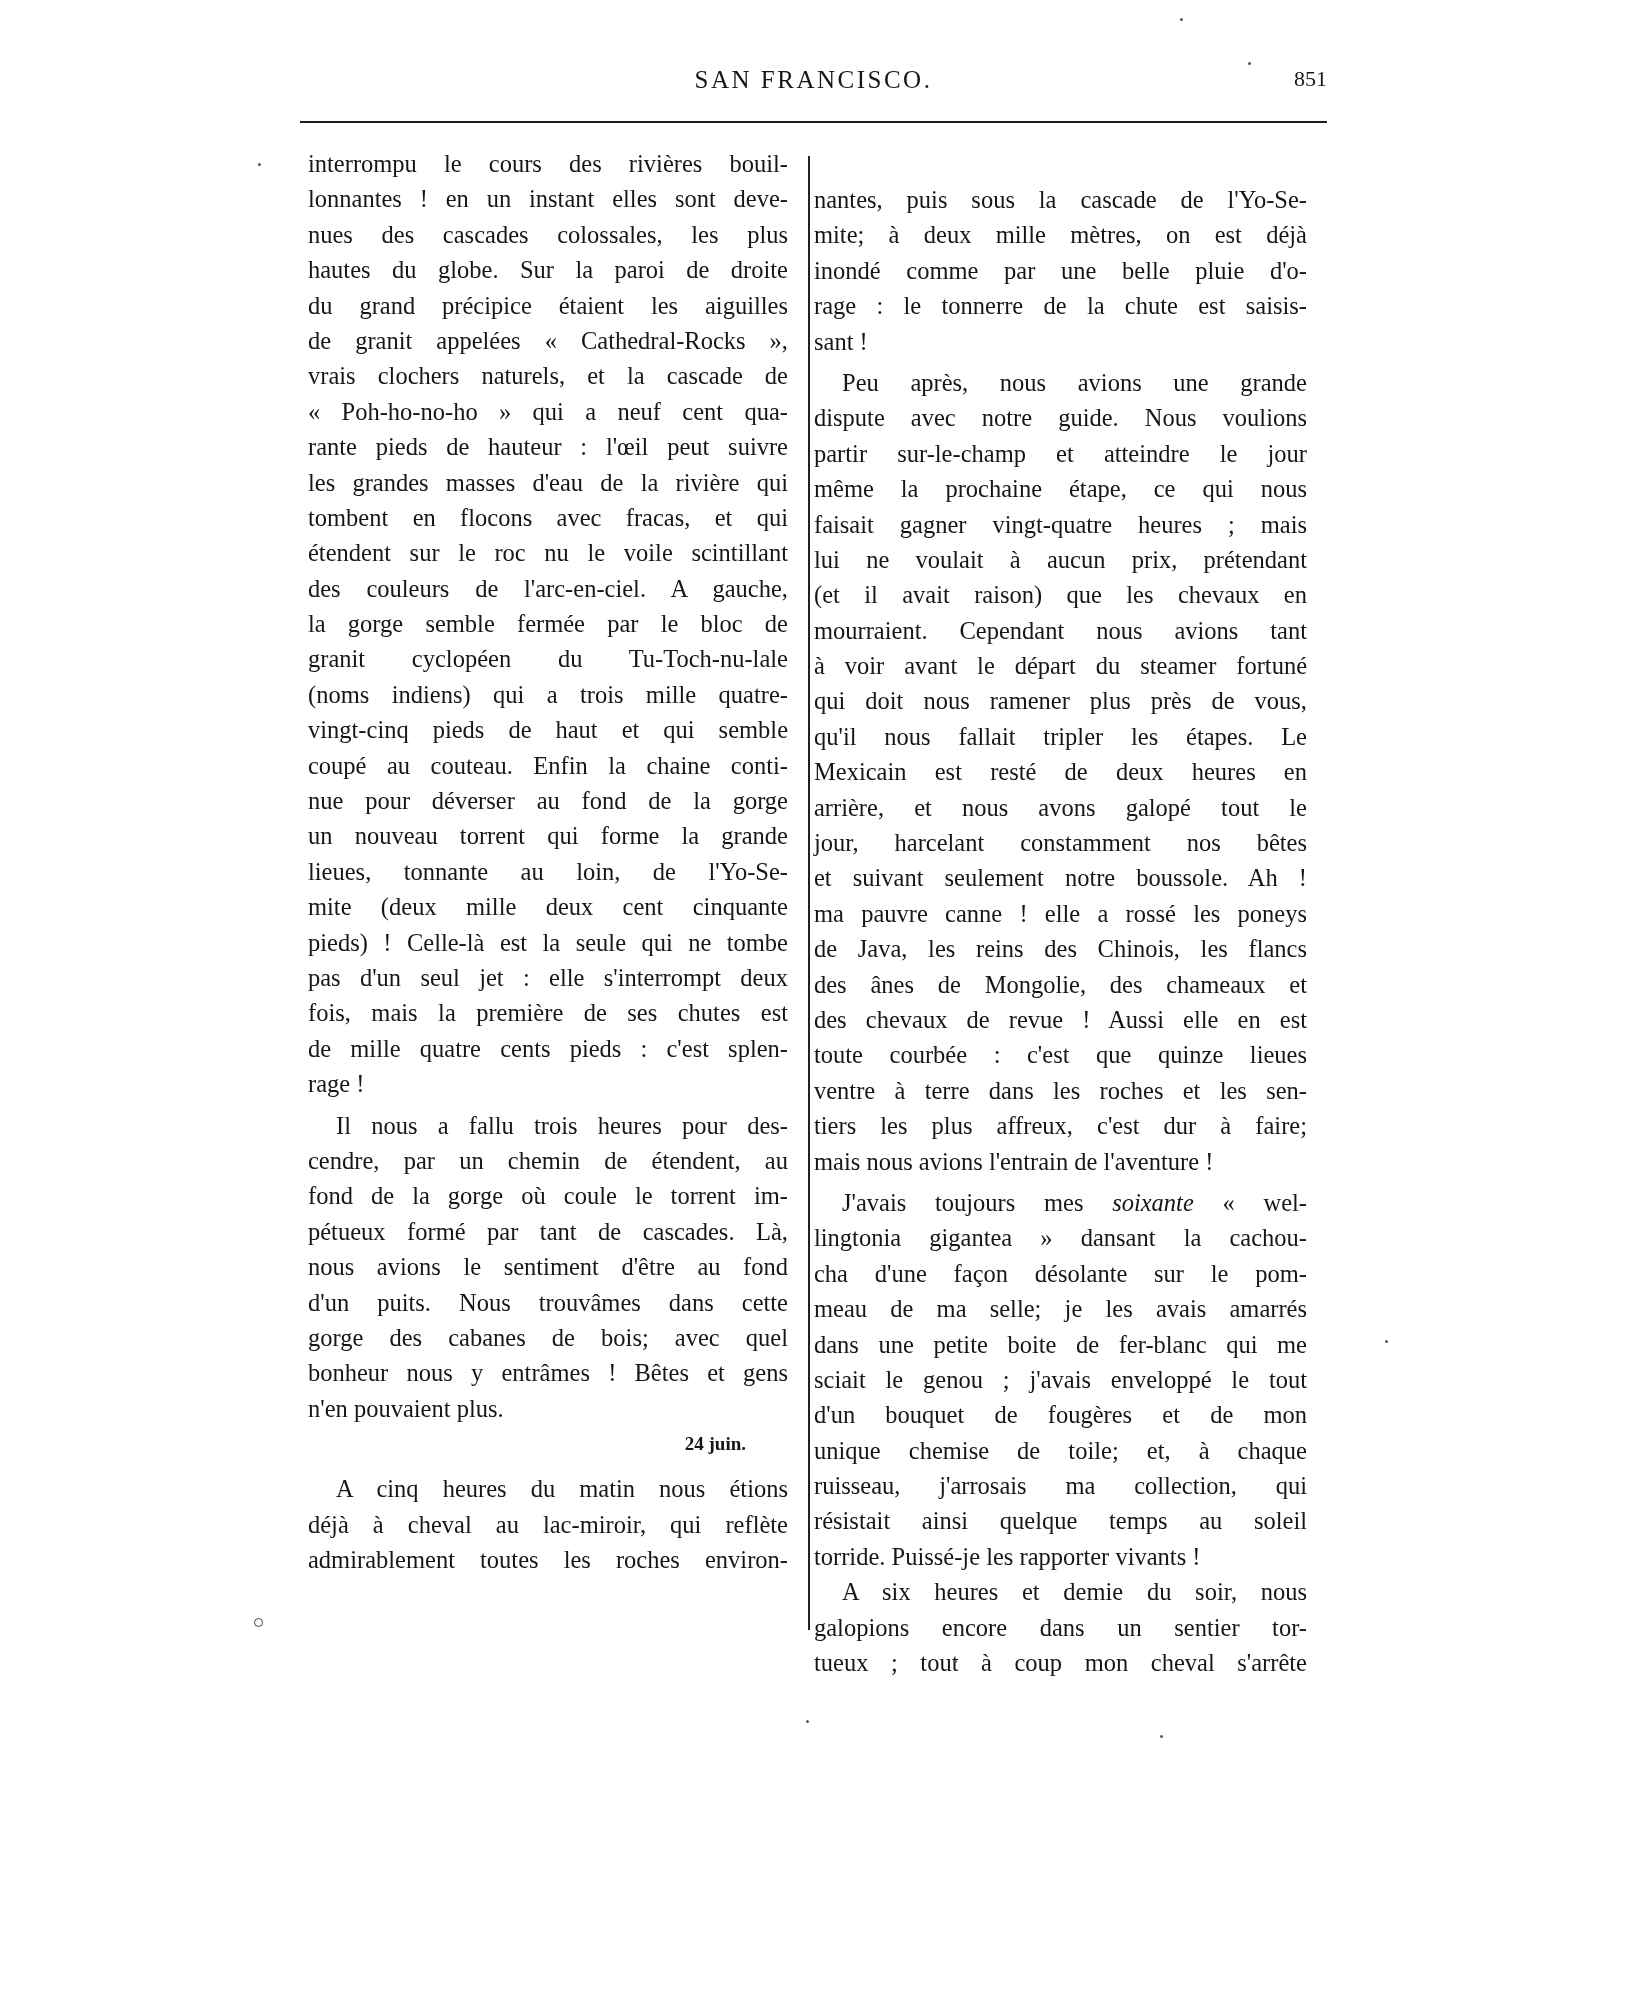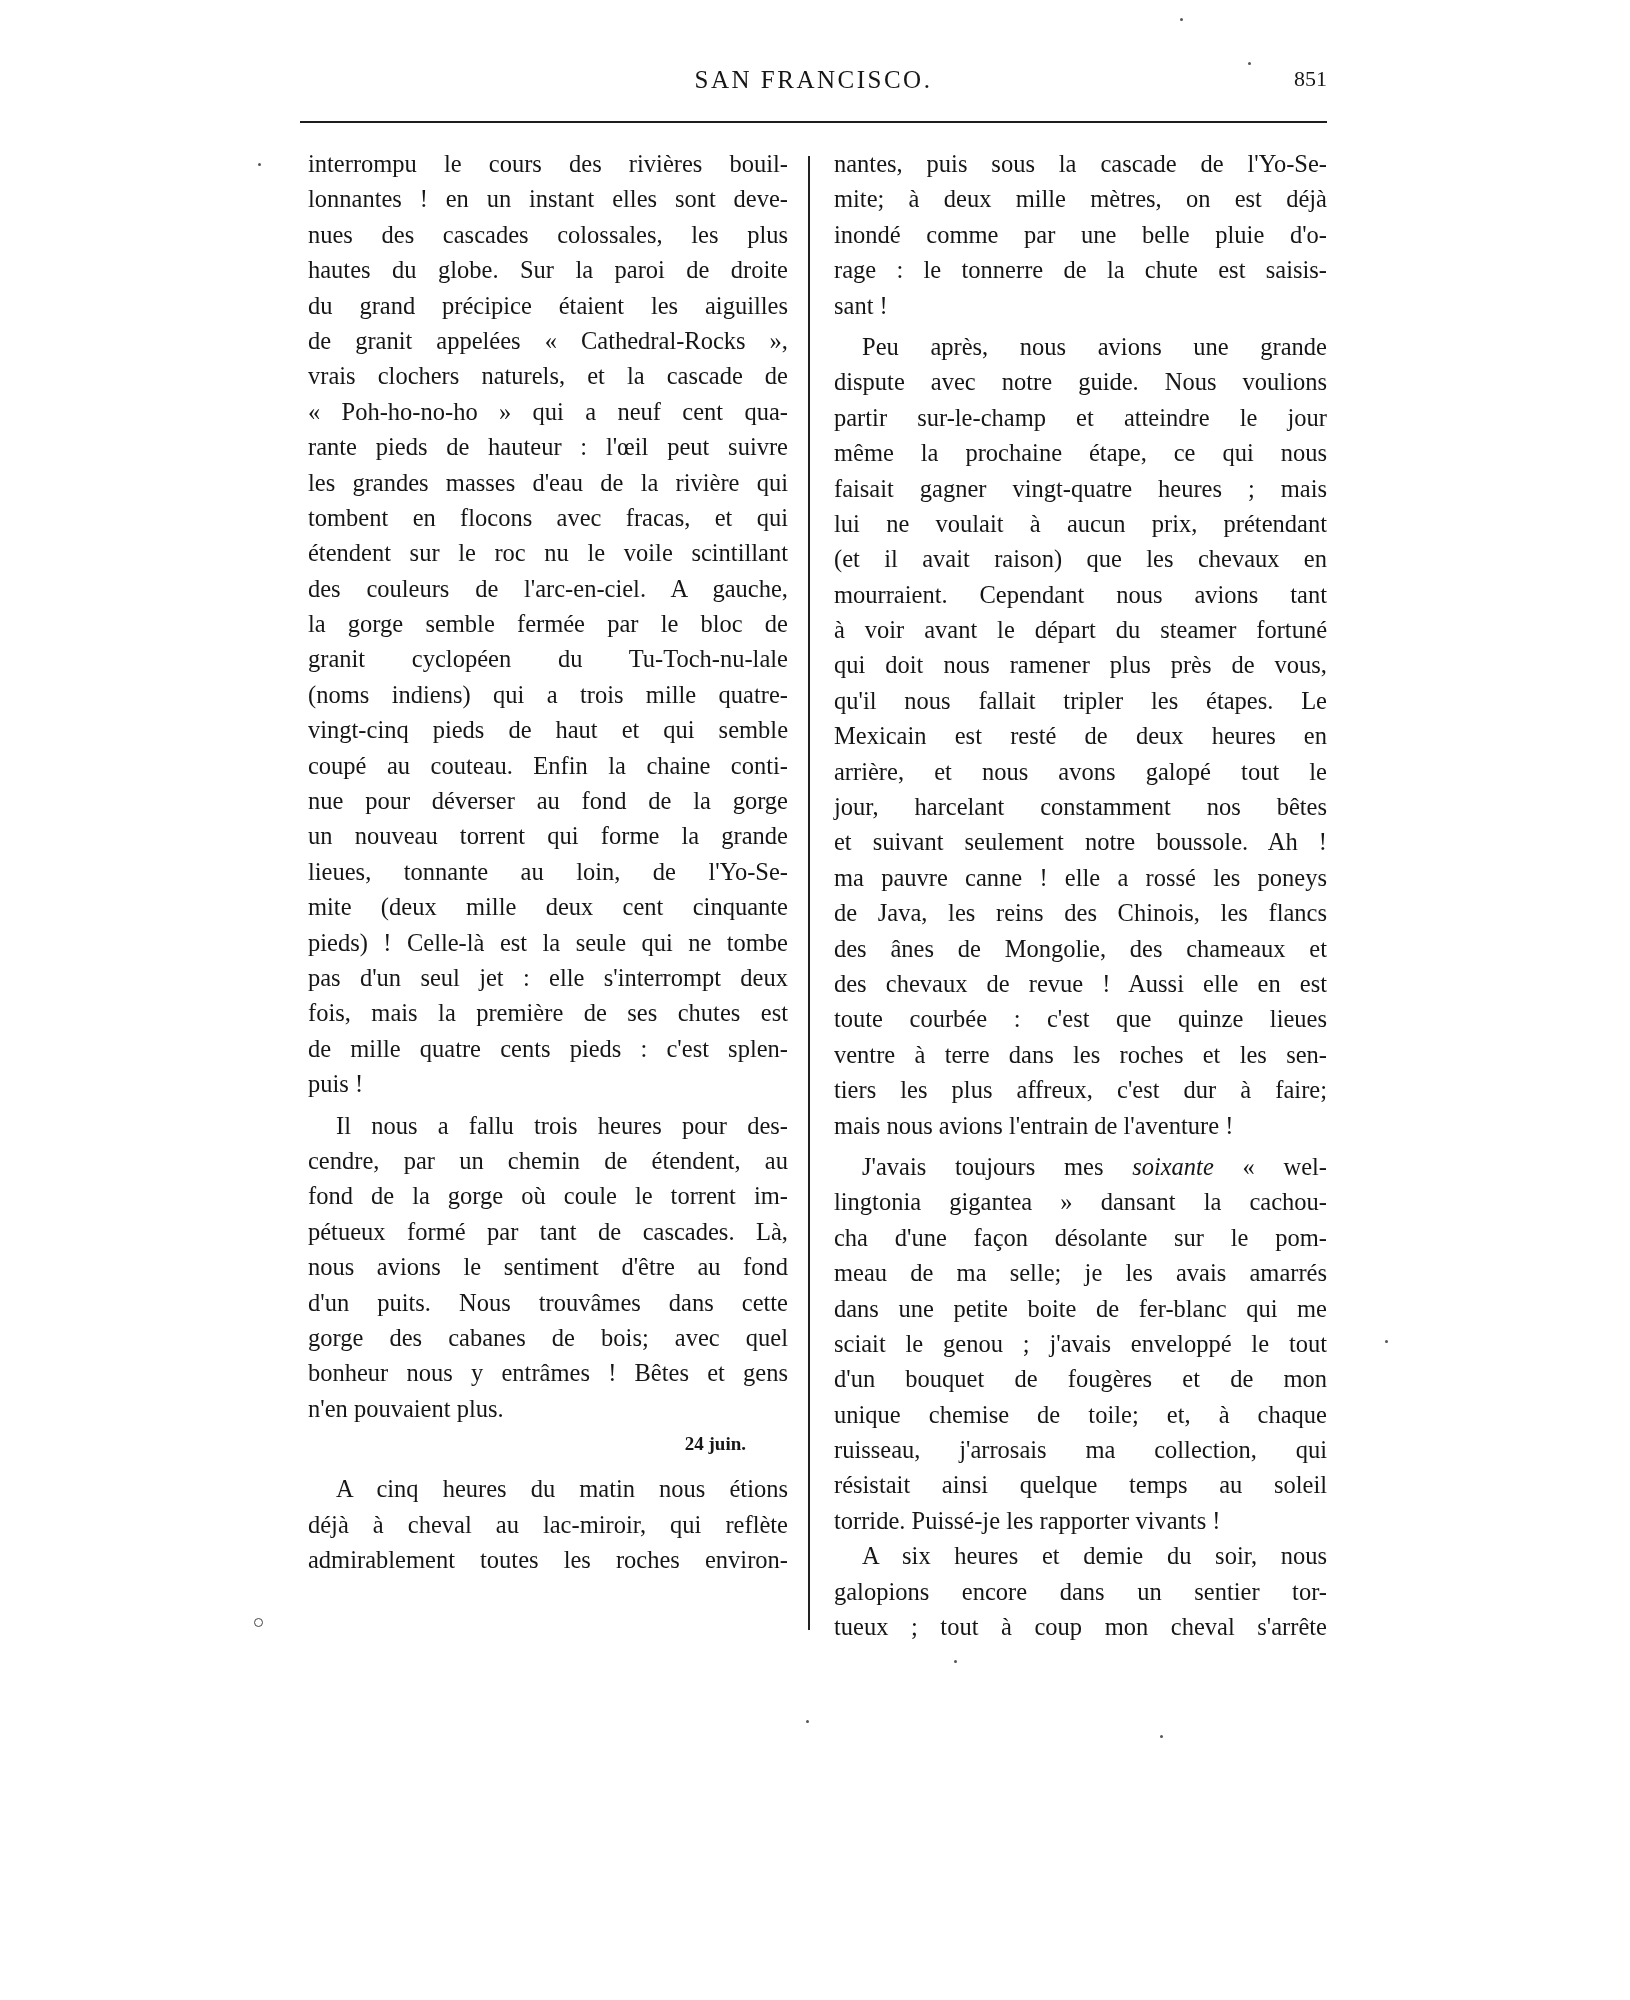--- a/index.html
+++ b/index.html
@@ -7,21 +7,21 @@
          font-family: "Liberation Serif", "DejaVu Serif", serif; color: #161616; }
   .page { position: absolute; left: 0; top: 0; width: 1630px; height: 1773px; }
   .running-head { position: absolute; top: 66px; left: 300px; width: 1027px; height: 40px; }
   .running-title { position: absolute; left: 0; right: 0; text-align: center; top: 0;
                    font-size: 25px; letter-spacing: 2.5px; }
   .page-number { position: absolute; right: 0; top: 0; font-size: 22px; }
   .head-rule { position: absolute; top: 121px; left: 300px; width: 1027px; height: 0;
                border-top: 2px solid #1d1d1d; }
   .column { position: absolute; top: 146px; font-size: 24.5px; line-height: 35.4px; }
   .col-left { left: 308px; width: 480px; }
-  .col-right { left: 834px; width: 493px; }
+  .col-right { left: 814px; width: 493px; margin-top: 36px; }
   .line { display: block; white-space: nowrap; text-align: justify; text-align-last: justify;
           height: 35.4px; overflow: visible; }
   .line.last { text-align-last: left; }
   .line.indent { padding-left: 28px; }
   .para-gap { height: 6px; }
   .dateline { display: block; text-align: right; padding-right: 42px; font-size: 19px;
               height: 35.4px; line-height: 35.4px; margin-bottom: 10px; font-weight: bold; }
   .divider { position: absolute; left: 808px; top: 156px; width: 2px; height: 1474px; background: #222; }
   .speck { position: absolute; width: 3px; height: 3px; border-radius: 50%; background: #555; }
   .ring { position: absolute; width: 7px; height: 7px; border-radius: 50%; border: 1.5px solid #444; background: transparent; }
@@ -61,21 +61,21 @@
       <span class="line">vingt-cinq pieds de haut et qui semble</span>
       <span class="line">coupé au couteau. Enfin la chaine conti-</span>
       <span class="line">nue pour déverser au fond de la gorge</span>
       <span class="line">un nouveau torrent qui forme la grande</span>
       <span class="line">lieues, tonnante au loin, de l'Yo-Se-</span>
       <span class="line">mite (deux mille deux cent cinquante</span>
       <span class="line">pieds) ! Celle-là est la seule qui ne tombe</span>
       <span class="line">pas d'un seul jet : elle s'interrompt deux</span>
       <span class="line">fois, mais la première de ses chutes est</span>
       <span class="line">de mille quatre cents pieds : c'est splen-</span>
-      <span class="line last">puis !</span>
+      <span class="line last">rage !</span>
     </div>
     <div class="para-gap"></div>
     <div>
       <span class="line indent">Il nous a fallu trois heures pour des-</span>
       <span class="line">cendre, par un chemin de étendent, au</span>
       <span class="line">fond de la gorge où coule le torrent im-</span>
       <span class="line">pétueux formé par tant de cascades. Là,</span>
       <span class="line">nous avions le sentiment d'être au fond</span>
       <span class="line">d'un puits. Nous trouvâmes dans cette</span>
       <span class="line">gorge des cabanes de bois; avec quel</span>

